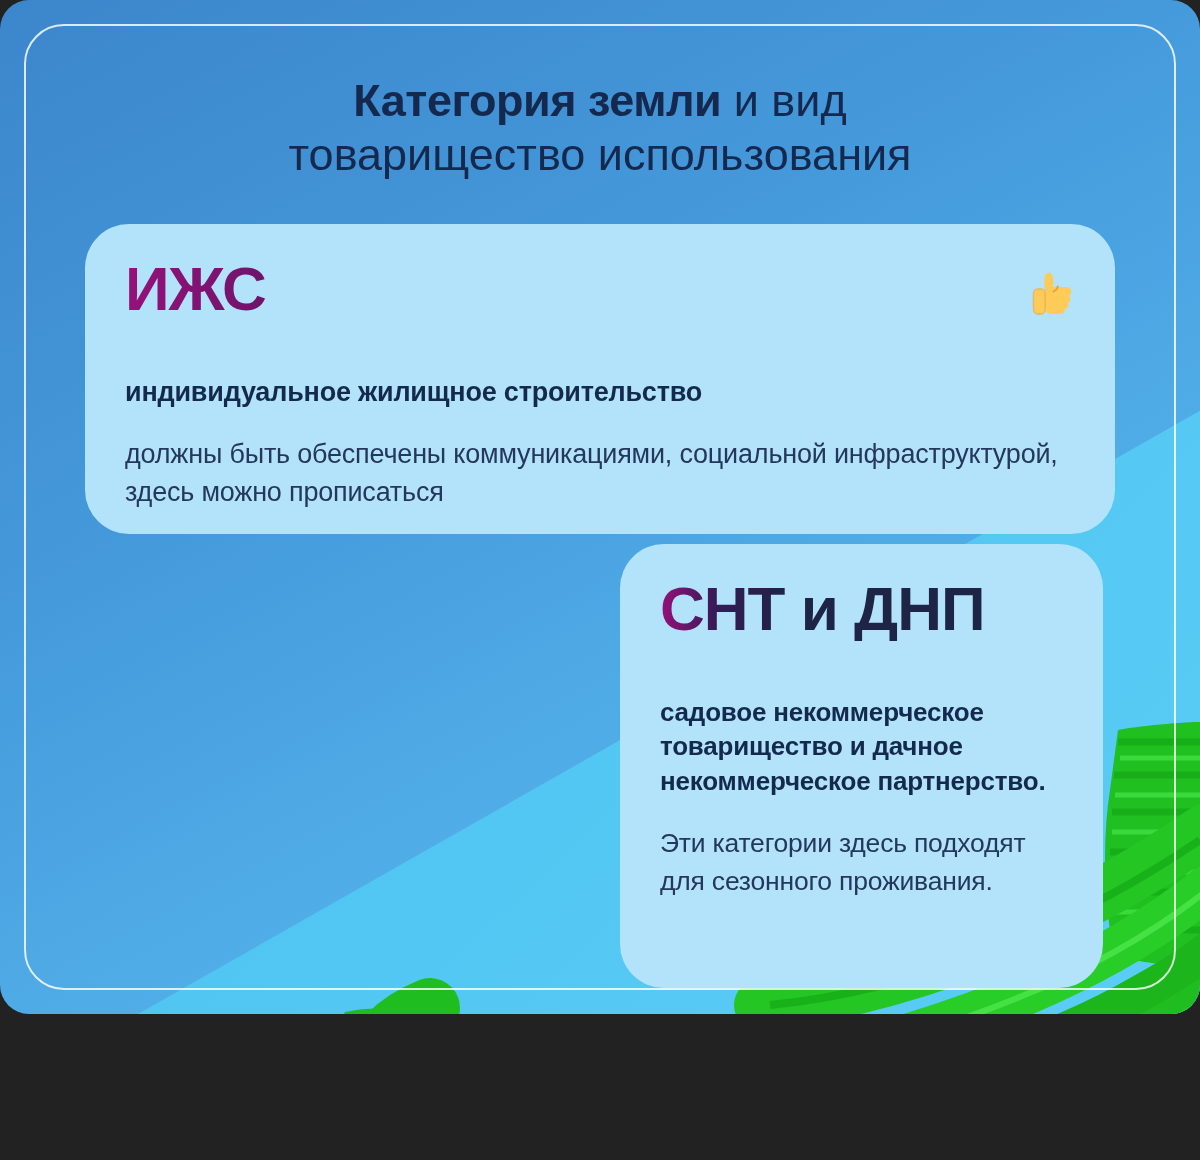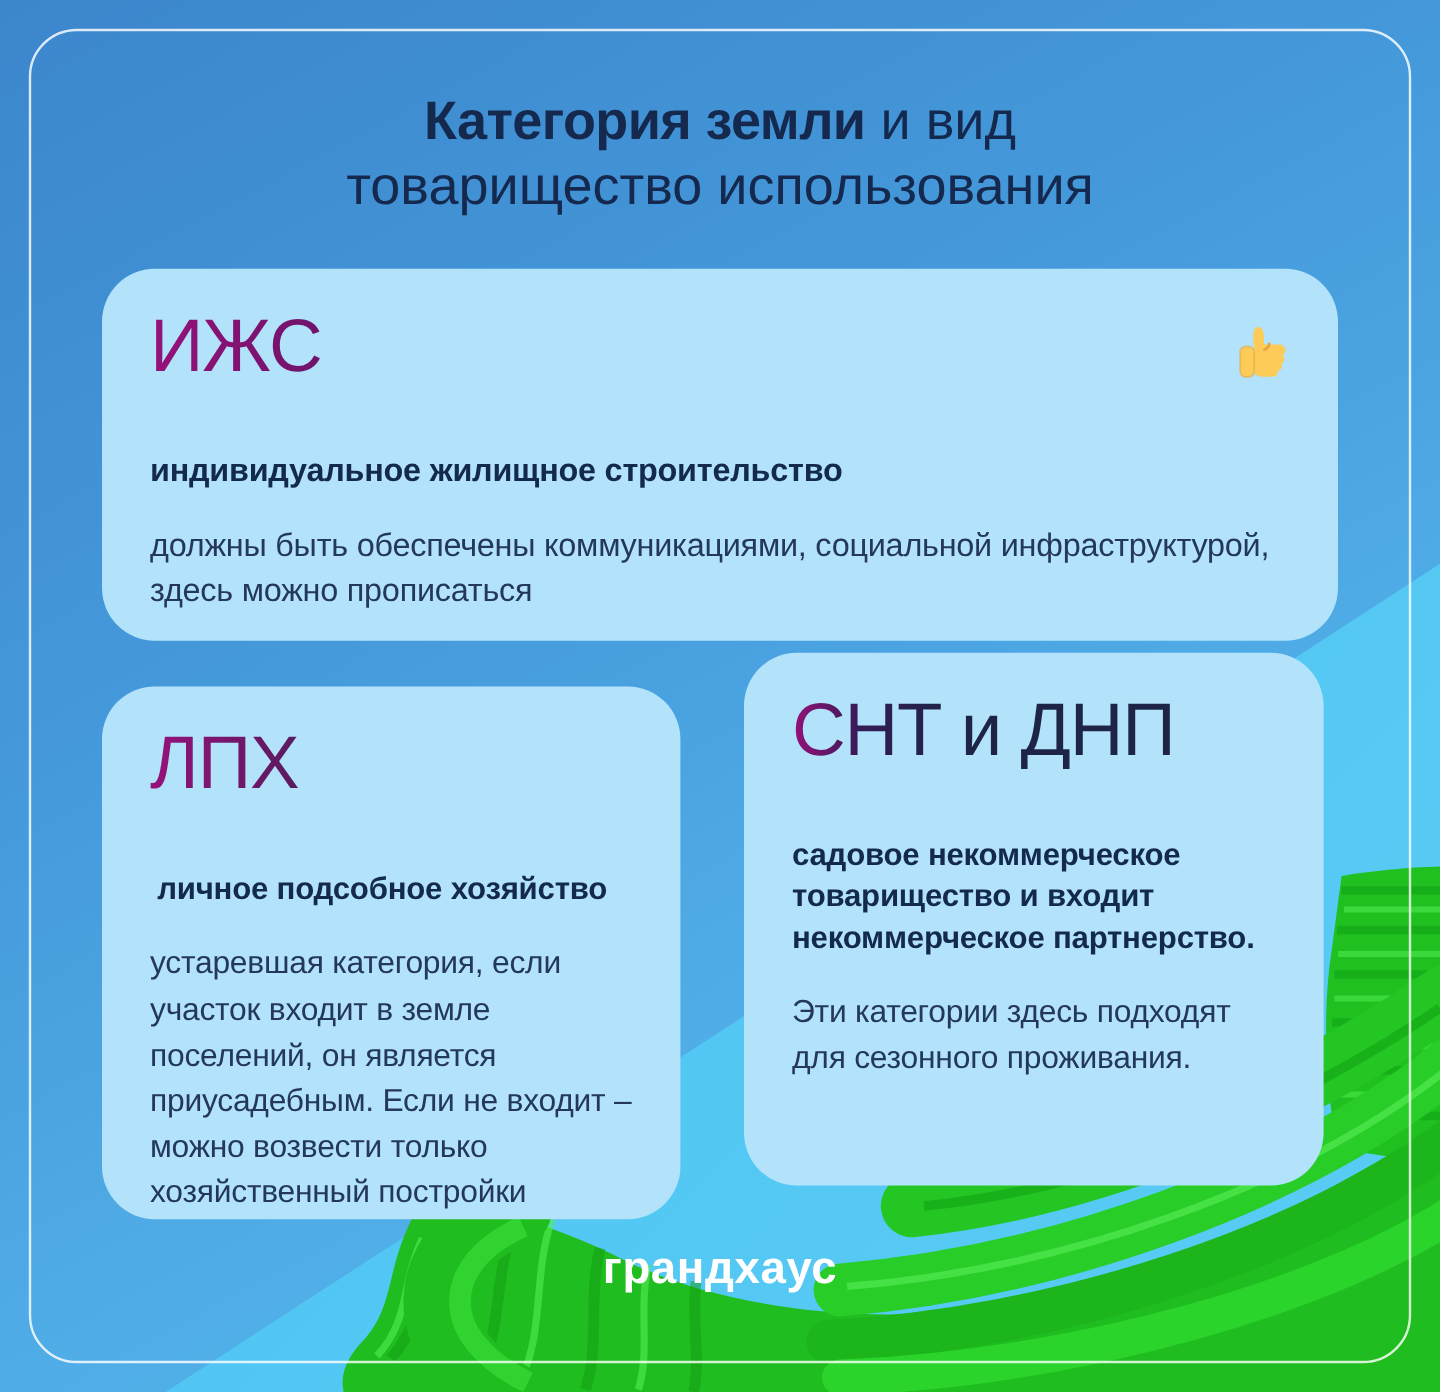--- a/index.html
+++ b/index.html
@@ -1,19 +1,20 @@
 <!DOCTYPE html>
 <html><head>
 <meta charset="utf-8">
 <style>
   html,body{margin:0;padding:0;background:#222;}
   #canvas{
-    position:relative;width:1200px;height:1160px;overflow:hidden;
+    position:relative;width:1200px;height:1014px;overflow:hidden;
     font-family:"Liberation Sans","DejaVu Sans",sans-serif;
     background:linear-gradient(152deg,#3c86cc 0%,#459adb 38%,#4fabe6 62%,#55b9ee 88%);
+    border-radius:29px;
   }
   
   .diagonal{
     position:absolute;inset:0;z-index:1;
     background:linear-gradient(135deg,#46bdef 0%,#52c7f3 60%,#5bcdf5 100%);
     clip-path:polygon(100% 40.5%,100% 100%,11.5% 100%);
   }
   
   .paint{position:absolute;inset:0;z-index:2;}
   
@@ -27,21 +28,21 @@
   }
   .title .b{font-weight:800;letter-spacing:-.5px;}
   .card{
     position:absolute;z-index:3;background:#b2e3fa;border-radius:44px;
     padding:32px 40px;box-sizing:border-box;color:#22355c;
   }
   .card-izhs{left:85px;top:224px;width:1030px;height:310px;}
   .card-lph {left:85px;top:572px;width:482px;height:444px;}
   .card-snt {left:620px;top:544px;width:483px;height:444px;}
   .abbr{
-    font-size:62px;font-weight:400;letter-spacing:-1px;line-height:1.05;
+    font-size:62px;font-weight:700;letter-spacing:-1px;line-height:1.05;
     background:linear-gradient(90deg,#96117a 0%,#5c1663 22%,#1e2446 55%,#1e2446 100%);
     -webkit-background-clip:text;background-clip:text;color:transparent;
   }
   .card-lph .abbr{background:linear-gradient(90deg,#96117a 0%,#1e2446 60%);
     -webkit-background-clip:text;background-clip:text;}
   .card-snt .abbr{background:linear-gradient(90deg,#96117a 0%,#341b55 14%,#1e2446 32%,#1e2446 100%);
     -webkit-background-clip:text;background-clip:text;}
   .subtitle{
     margin-top:54px;font-size:27px;font-weight:800;color:#14294e;
     letter-spacing:-.2px;white-space:pre-line;line-height:1.32;
@@ -112,35 +113,25 @@
         <path d="M22 18 C24 17.2 25 15.8 25.2 14.2" stroke="#E8A33D" stroke-width="1.6" fill="none" stroke-linecap="round"></path>
         <rect x="6.5" y="16" width="9" height="19.5" rx="3.6" fill="#FDCB58"></rect>
         <rect x="6.5" y="16" width="9" height="19.5" rx="3.6" fill="none" stroke="#E8A33D" stroke-width="1.2" opacity=".5"></rect>
       </svg>
     </span>
     <div class="subtitle">индивидуальное жилищное строительство</div>
     <div class="body">должны быть обеспечены коммуникациями, социальной инфраструктурой,
 здесь можно прописаться</div>
   </div>
 
-  <div class="card card-lph">
-    <div class="abbr">ЛПХ</div>
-    <div class="subtitle">личное подсобное хозяйство</div>
-    <div class="body">устаревшая категория, если
-участок входит в земле
-поселений, он является
-приусадебным. Если не входит –
-можно возвести только
-хозяйственный постройки</div>
-  </div>
 
   <div class="card card-snt">
     <div class="abbr">СНТ и ДНП</div>
     <div class="subtitle">садовое некоммерческое
-товарищество и входит
+товарищество и дачное
 некоммерческое партнерство.</div>
     <div class="body">Эти категории здесь подходят
 для сезонного проживания.</div>
   </div>
 
   <div class="logo">грандхаус</div>
 
 </div>
 
 </body></html>

